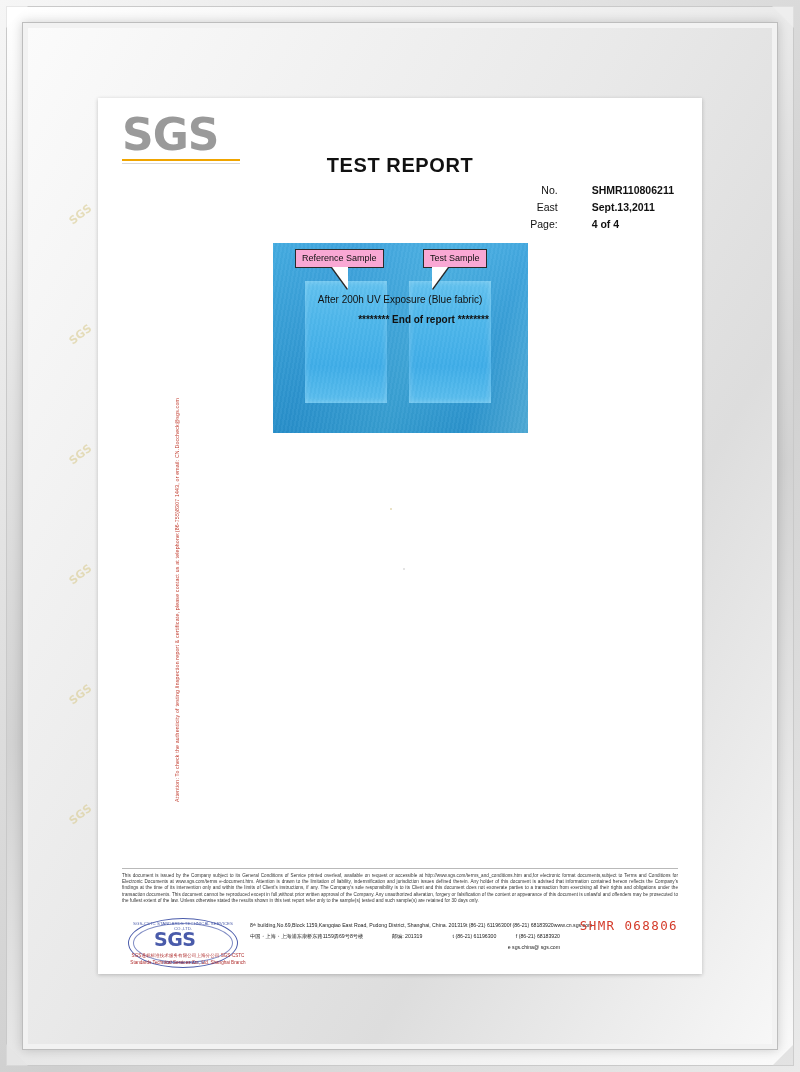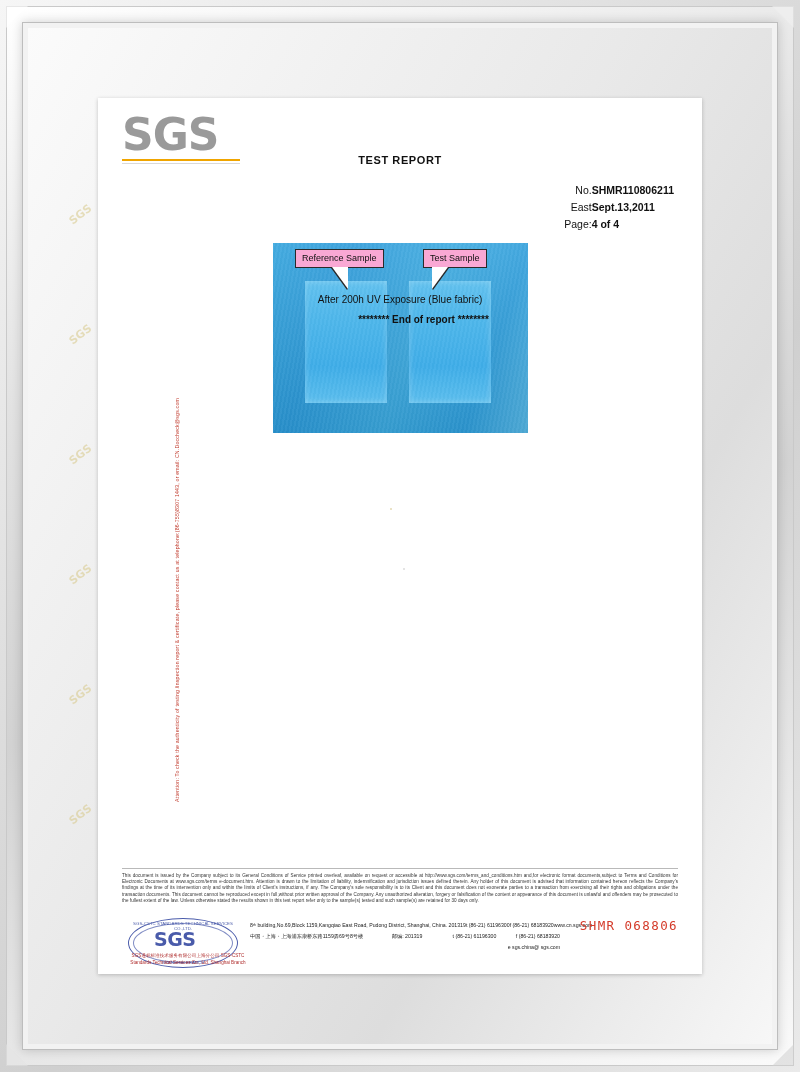--- a/index.html
+++ b/index.html
@@ -95,37 +95,37 @@
   }
 
   
   .doc-title {
     position: absolute;
     left: 0; right: 0;
     top: 56px;
     text-align: center;
     font-family: "Liberation Sans", sans-serif;
     font-weight: bold;
-    font-size: 11px;
+    font-size: 20px;
     color: #111;
     letter-spacing: 0.6px;
   }
 
   
   .meta {
     position: absolute;
     right: 28px;
     top: 84px;
     font-size: 10.5px;
     color: #111;
     line-height: 17px;
   }
   .meta-row { display: flex; }
   .meta-label { width: 40px; font-weight: normal; text-align: right; }
-  .meta-value { font-weight: bold; }
+  .meta-value { font-weight: bold; margin-left: 34px; }
 
   
   .photo-wrap {
     position: absolute;
     left: 175px;
     top: 145px;
     width: 255px;
     height: 190px;
   }
   .photo {

